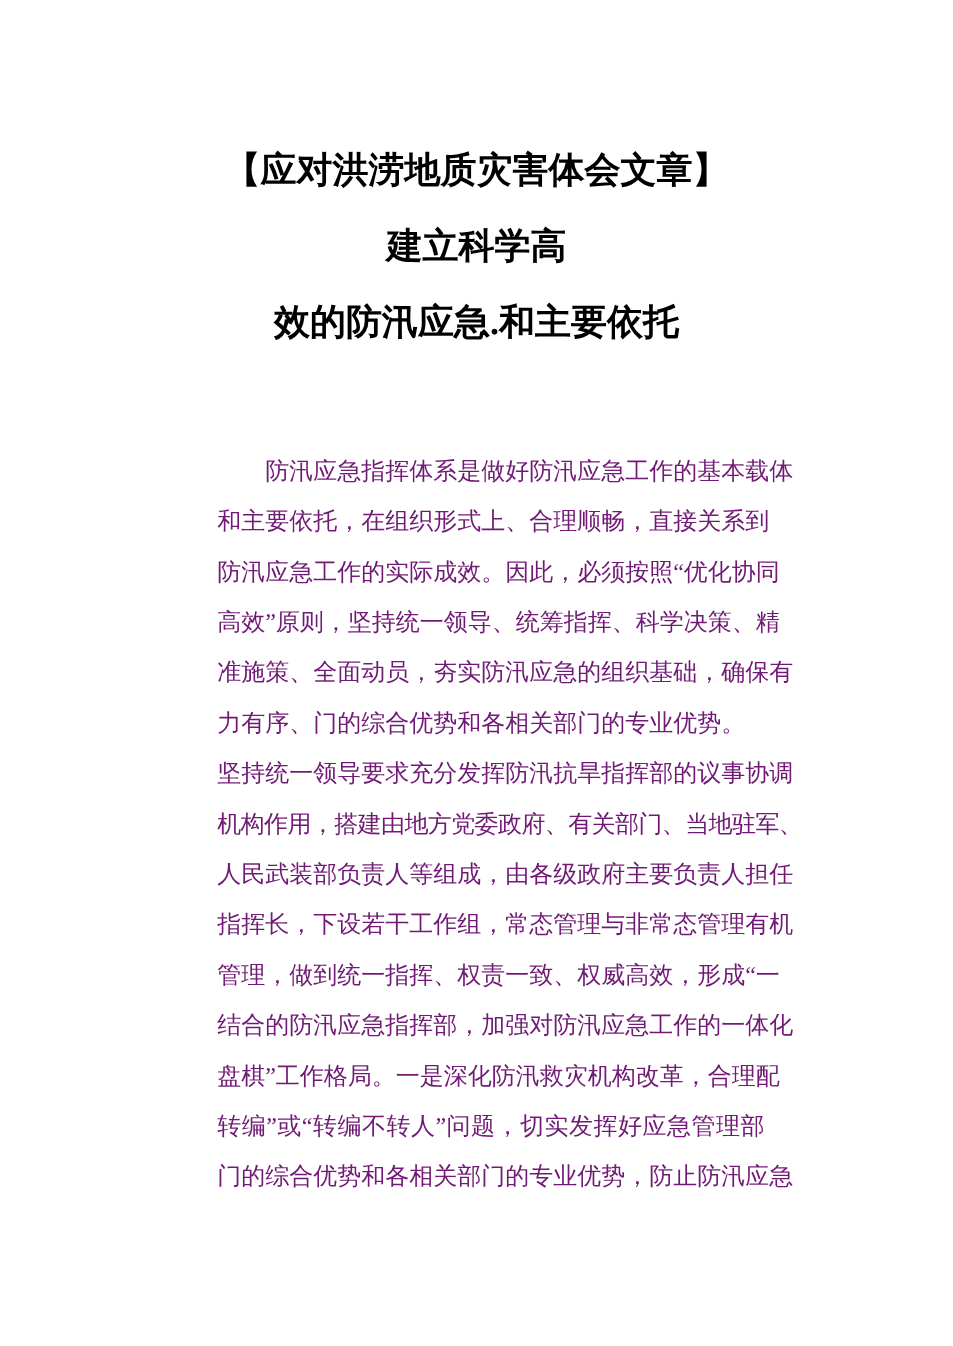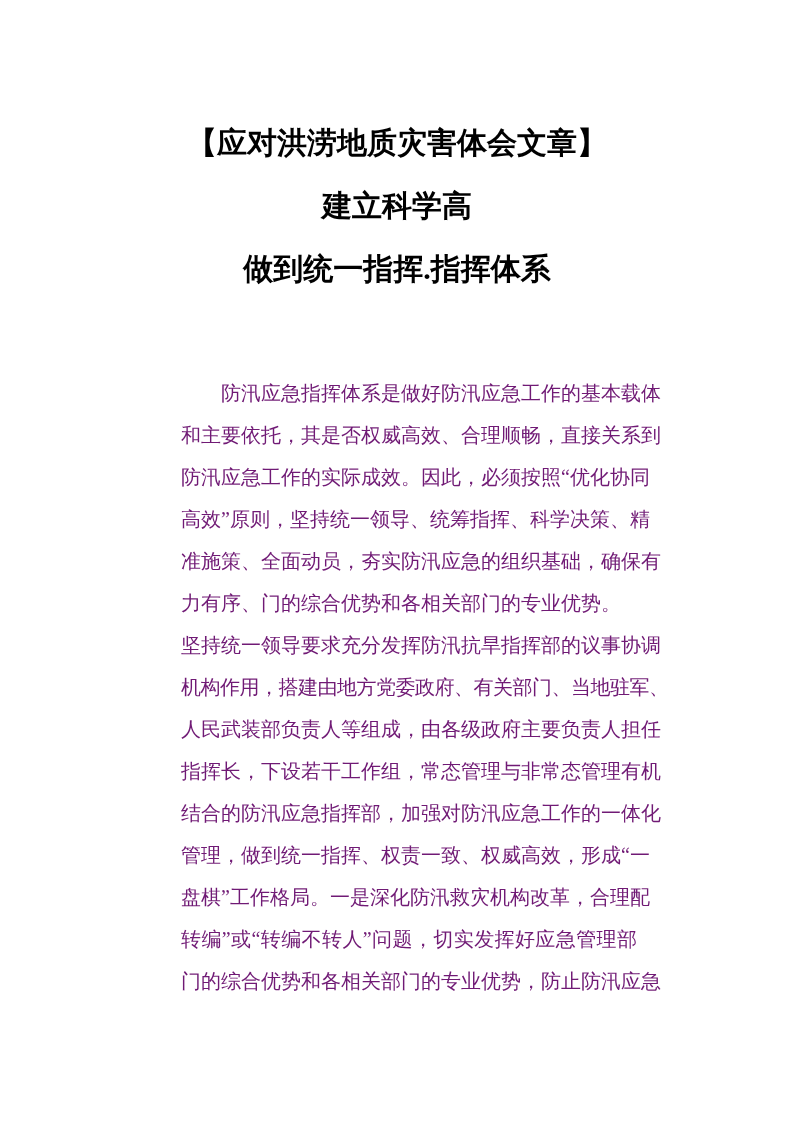--- a/index.html
+++ b/index.html
@@ -43,40 +43,40 @@
     font-weight: 700;
   }
 </style>
 </head>
 <body>
 
 <div class="page">
 
   <h1 class="doc-title">
     <div class="title-line">【应对洪涝地质灾害体会文章】建立科学高</div>
-    <div class="title-line">做到统一指挥.指挥体系</div>
+    <div class="title-line">效的防汛应急.和主要依托</div>
   </h1>
 
   <div class="doc-body">
 
     <div class="paragraph">
       <div class="line indent">防汛应急指挥体系是做好防汛应急工作的基本载体</div>
-      <div class="line">和主要依托，其是否权威高效、合理顺畅，直接关系到</div>
+      <div class="line">和主要依托，在组织形式上、合理顺畅，直接关系到</div>
       <div class="line">防汛应急工作的实际成效。因此，必须按照“优化协同</div>
       <div class="line">高效”原则，坚持统一领导、统筹指挥、科学决策、精</div>
       <div class="line">准施策、全面动员，夯实防汛应急的组织基础，确保有</div>
       <div class="line last">力有序、门的综合优势和各相关部门的专业优势。</div>
     </div>
 
     <div class="paragraph">
       <div class="line">坚持统一领导要求充分发挥防汛抗旱指挥部的议事协调</div>
       <div class="line tight">机构作用，搭建由地方党委政府、有关部门、当地驻军、</div>
       <div class="line">人民武装部负责人等组成，由各级政府主要负责人担任</div>
       <div class="line">指挥长，下设若干工作组，常态管理与非常态管理有机</div>
+      <div class="line">管理，做到统一指挥、权责一致、权威高效，形成“一</div>
       <div class="line">结合的防汛应急指挥部，加强对防汛应急工作的一体化</div>
-      <div class="line">管理，做到统一指挥、权责一致、权威高效，形成“一</div>
       <div class="line">盘棋”工作格局。一是深化防汛救灾机构改革，合理配</div>
       <div class="line">转编”或“转编不转人”问题，切实发挥好应急管理部</div>
       <div class="line">门的综合优势和各相关部门的专业优势，防止防汛应急</div>
     </div>
 
   </div>
 </div>
 
 </body></html>

